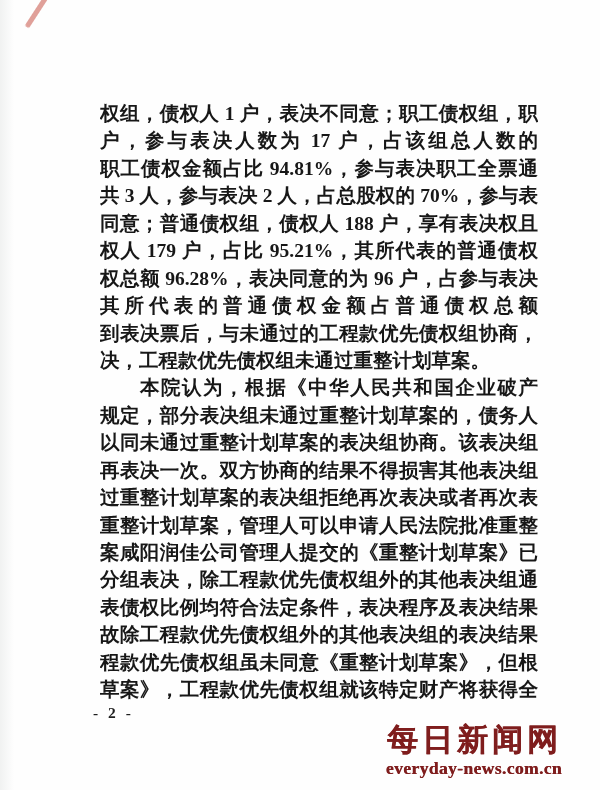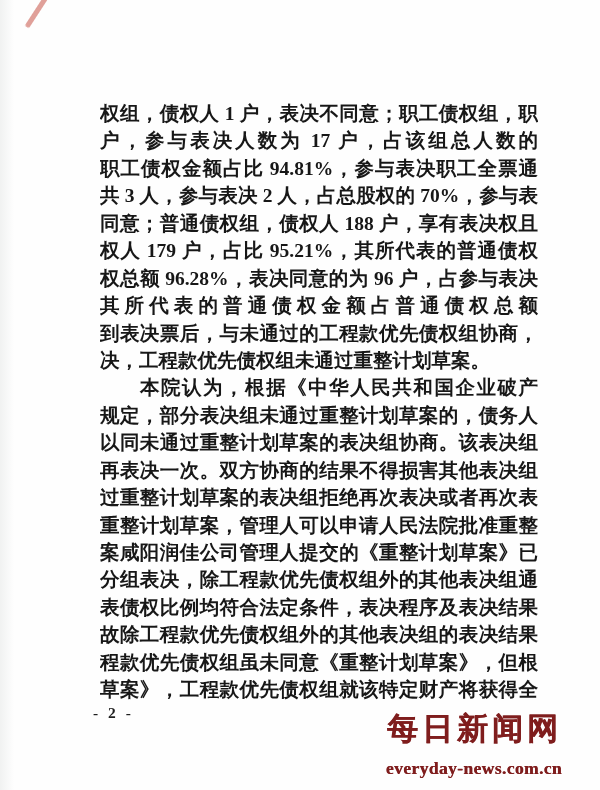--- a/index.html
+++ b/index.html
@@ -76,21 +76,21 @@
   }
   .wm-cn {
     font-size: 31px;
     line-height: 34px;
     font-weight: 900;
     letter-spacing: 4px;
     font-family: "DejaVu Sans", "Liberation Sans", sans-serif;
     text-shadow: 0.6px 0 0 currentColor;
   }
   .wm-url {
-    margin-top: 14px;
+    margin-top: 3px;
     font-size: 17.5px;
     line-height: 19px;
     font-weight: 700;
     letter-spacing: 0.4px;
     font-family: "Liberation Serif", "DejaVu Serif", serif;
     text-shadow: 0.4px 0 0 currentColor;
   }
 </style>
 </head>
 <body>

